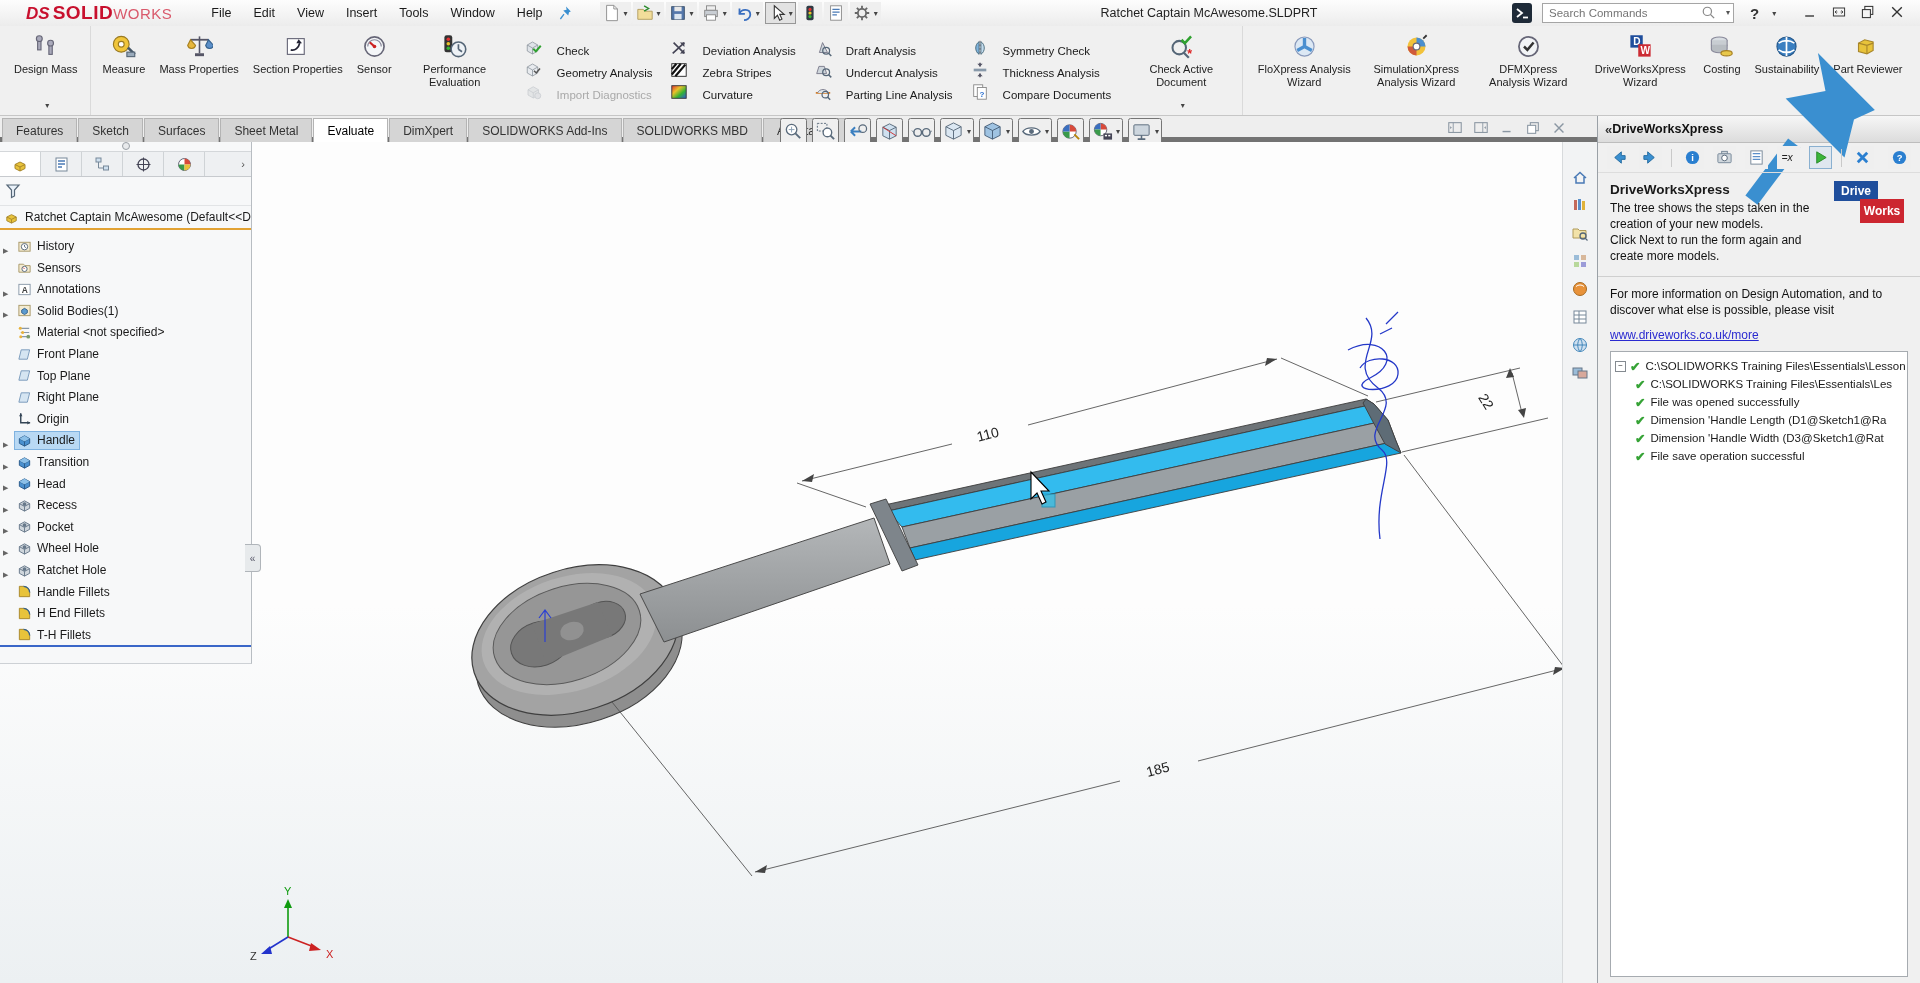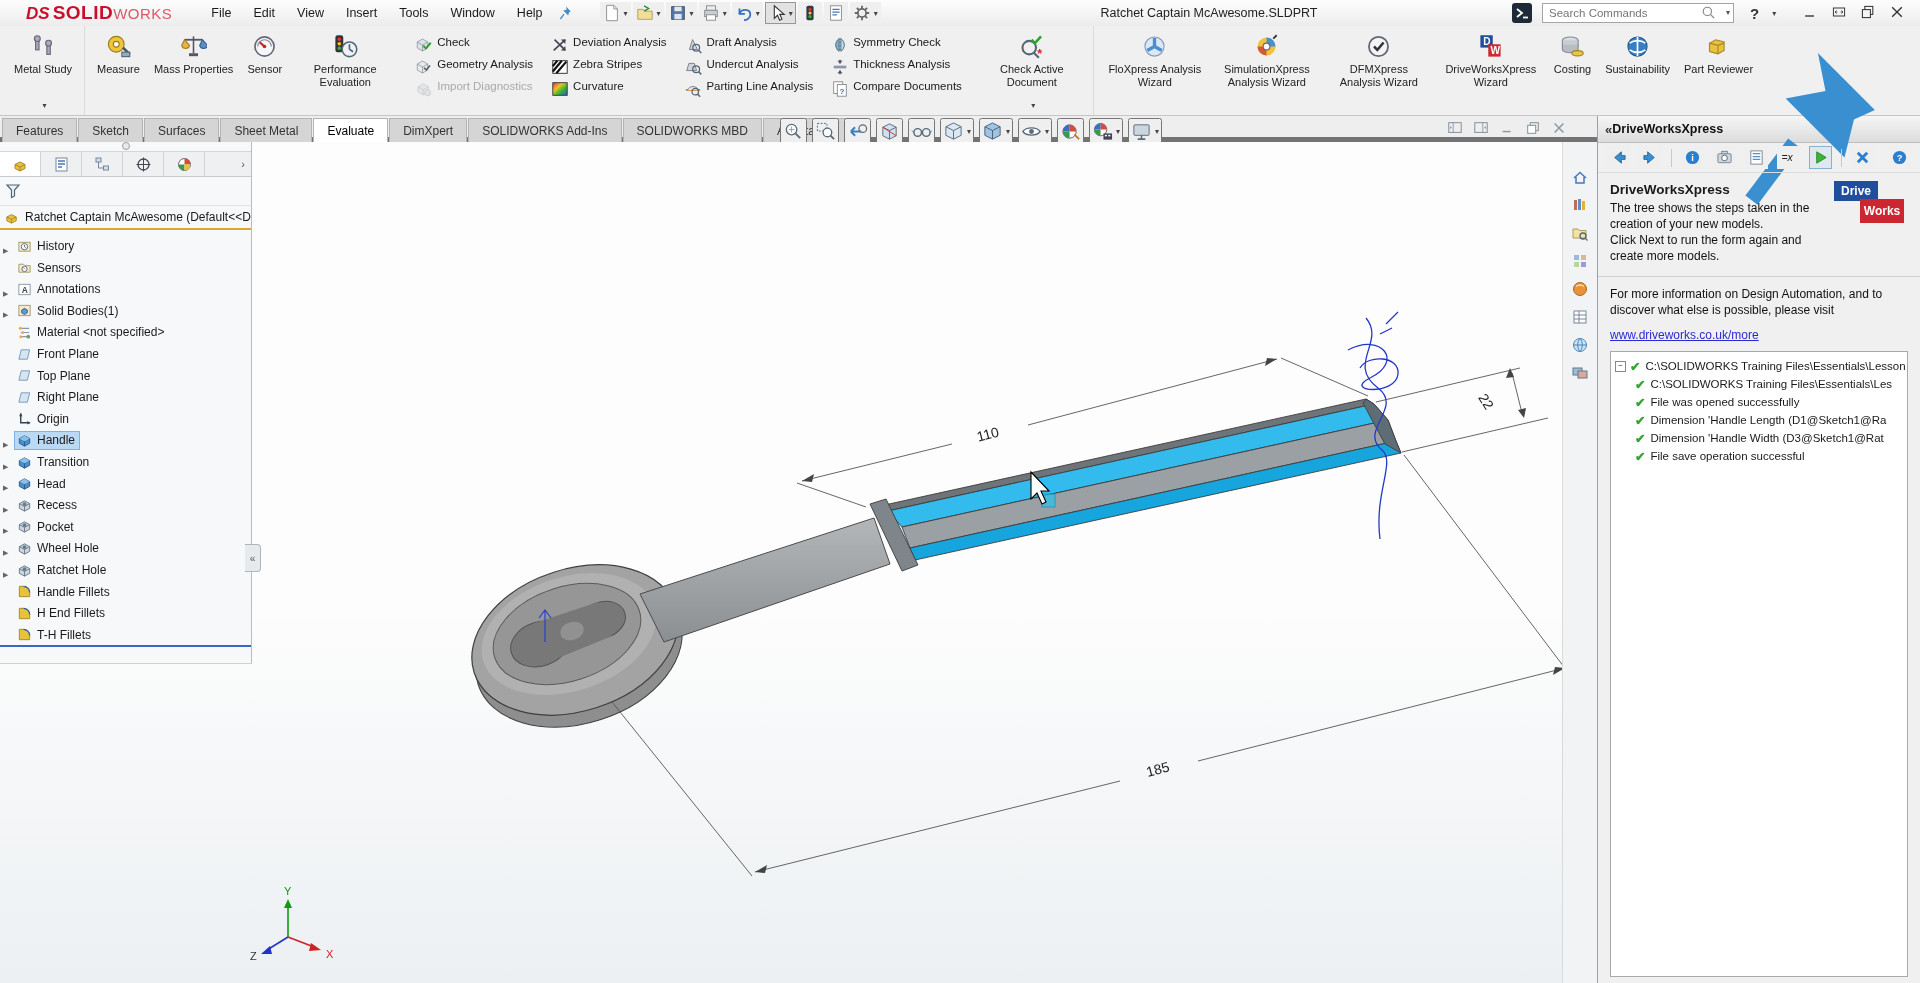--- a/index.html
+++ b/index.html
@@ -37,21 +37,21 @@
   
   .ribbon{position:absolute;left:0;top:26px;width:1920px;height:90px;background:#f0f0f0;
     border-bottom:1px solid #c6c6c6;display:flex;align-items:stretch;padding-left:2px;box-sizing:border-box}
   .rgroup{display:flex;align-items:flex-start;padding:0 5px}
   .rgroup.sep{border-right:1px solid #dadada}
   .big-item{display:flex;flex-direction:column;align-items:center;padding:7px 7px 2px 7px;max-width:112px;height:86px;box-sizing:border-box}
   .big-item .ic{width:27px;height:27px}
   .big-label{font-size:11px;line-height:13px;text-align:center;margin-top:3px;color:#222}
   .big-item .caret{margin-top:auto}
   .stack{display:flex;flex-direction:column;padding-top:10px;gap:1px}
-  .stack-item{display:flex;align-items:flex-start;gap:4px;height:21px;font-size:11.5px;white-space:nowrap;padding:0 4px}
+  .stack-item{display:flex;align-items:flex-end;gap:14px;height:21px;font-size:11.5px;white-space:nowrap;padding:0 4px}
   .stack-item .ic{width:18px;height:18px}
   .stack-item.disabled{color:#a9a9a9}
 
   
   .tabrow{position:absolute;left:0;top:116px;width:1597px;height:26px;background:#eeeeee;border-bottom:5px solid #737373;box-sizing:border-box}
   .dtabs{display:flex;align-items:flex-end;height:26px;padding-left:2px}
   .dtab{padding:5px 13px 4px 13px;background:#d5d5d5;border:1px solid #b4b4b4;border-bottom:none;margin-right:1px;
      font-size:12px;color:#333;white-space:nowrap}
   .dtab.active{background:#ffffff;color:#000}
   .headsup{position:absolute;left:780px;top:2px;display:flex;align-items:center;gap:5px}
@@ -283,21 +283,21 @@
         <span class="ic">
           <svg viewBox="0 0 24 24">
             <g stroke="#667" fill="#aab" stroke-width="1">
               <rect x="5" y="6" width="3" height="9"></rect>
               <circle cx="6.5" cy="5" r="2.6"></circle>
               <rect x="15" y="10" width="3" height="9"></rect>
               <circle cx="16.5" cy="9" r="2.6"></circle>
             </g>
           </svg>
         </span>
-        <div class="big-label">Metal Study</div>
+        <div class="big-label">Design Mass</div>
         <span class="caret">▾</span>
       </div>
     </div>
     <div class="rgroup">
       <div class="big-item">
         <span class="ic">
           <svg viewBox="0 0 24 24">
             <circle cx="10" cy="10" r="7" fill="#f0c53a" stroke="#9a7a20"></circle>
             <circle cx="10" cy="10" r="2.6" fill="#fff" stroke="#9a7a20"></circle>
             <path d="M16 13l6 6" stroke="#456" stroke-width="2.4"></path>
@@ -310,20 +310,30 @@
         <span class="ic">
           <svg viewBox="0 0 24 24">
             <path d="M12 3v15" stroke="#556" stroke-width="1.4"></path>
             <path d="M4 6h16" stroke="#556" stroke-width="1.6"></path>
             <path d="M4 6l-2.5 5a3.6 3.6 0 007 0z" fill="#e7b73c" stroke="#a88020"></path>
             <path d="M20 6l-2.5 5a3.6 3.6 0 007 0z" fill="#5b8fc9" stroke="#35628f"></path>
             <rect x="8" y="18" width="8" height="2.6" fill="#556"></rect>
           </svg>
         </span>
         <div class="big-label">Mass Properties</div>
+      </div>
+      <div class="big-item">
+        <span class="ic">
+          <svg viewBox="0 0 24 24">
+            <rect x="3" y="5" width="15" height="14" fill="#fff" stroke="#667"></rect>
+            <path d="M6 15c4 1 7-2 8-6" fill="none" stroke="#223" stroke-width="1.6"></path>
+            <path d="M13 5.5l3 3.5h-5z" fill="#223"></path>
+          </svg>
+        </span>
+        <div class="big-label">Section Properties</div>
       </div>
       <div class="big-item">
         <span class="ic">
           <svg viewBox="0 0 24 24">
             <circle cx="12" cy="12" r="8.5" fill="#f4f6f8" stroke="#667" stroke-width="1.5"></circle>
             <path d="M12 12L7.5 8" stroke="#c22" stroke-width="2"></path>
             <circle cx="12" cy="12" r="1.6" fill="#c22"></circle>
             <path d="M6 12a6 6 0 0112 0" fill="none" stroke="#889"></path>
           </svg>
         </span>

